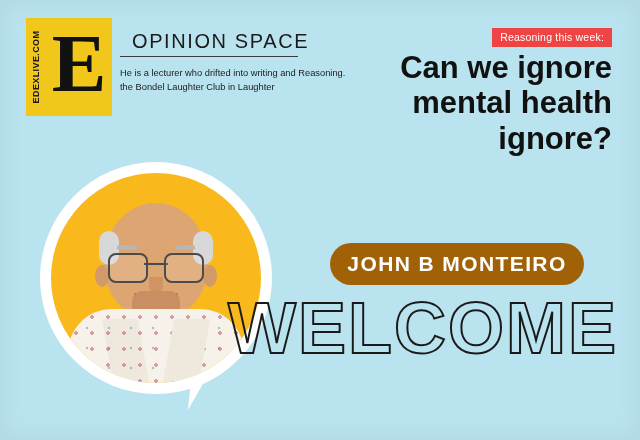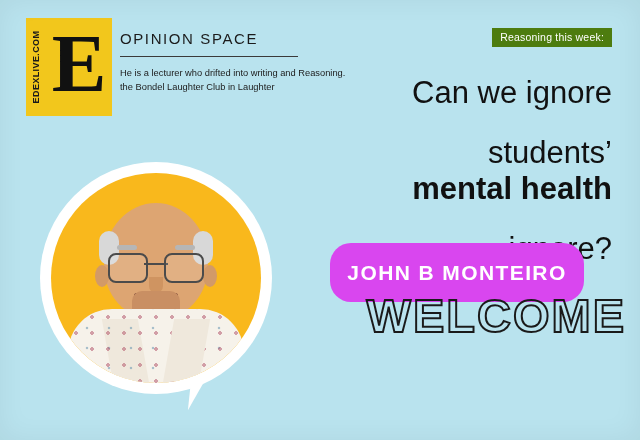--- a/index.html
+++ b/index.html
@@ -61,23 +61,23 @@
     line-height: 0.78;
     font-weight: bold;
     color: #111111;
     font-family: "Liberation Serif", serif;
     padding-bottom: 6px;
   }
 
   
   .opinion-title {
     position: absolute;
-    left: 120px;
+    left: 132px;
     top: 30px;
-    font-size: 15px;
+    font-size: 20px;
     letter-spacing: 1.6px;
     color: #1b1b1b;
     font-family: "Liberation Sans", sans-serif;
   }
   .opinion-rule {
     position: absolute;
     left: 120px;
     top: 56px;
     width: 178px;
     height: 1px;
@@ -93,41 +93,41 @@
     color: #1b1b1b;
     font-family: "Liberation Sans", sans-serif;
   }
   .opinion-bio div { white-space: nowrap; }
 
   
   .reason-label {
     position: absolute;
     right: 28px;
     top: 28px;
-    background: #4d7c0f;
+    background: #ef4444;
     color: #ffffff;
     font-size: 10.5px;
     padding: 3px 8px 4px 8px;
     letter-spacing: 0.2px;
     font-family: "Liberation Sans", sans-serif;
   }
 
   
   .question {
     position: absolute;
     right: 28px;
     top: 50px;
     width: 320px;
     text-align: right;
     color: #111111;
     font-family: "Liberation Sans", sans-serif;
     font-size: 31px;
     line-height: 1.14;
   }
-  .question .l1, .question .l2, .question .l4 { font-weight: normal; margin-top: 25px; }
+  .question .l1, .question .l2, .question .l4 { font-weight: bold; }
   .question .l3 { font-weight: bold; }
   .question div { white-space: nowrap; }
 
   
   .portrait-wrap {
     position: absolute;
     left: 40px;
     top: 162px;
     width: 240px;
     height: 248px;
@@ -300,42 +300,42 @@
   }
   .man-ear-l { left: 44px; }
   .man-ear-r { right: 44px; }
 
   
   .nameplate {
     position: absolute;
     left: 330px;
     top: 243px;
     width: 254px;
-    height: 59px;
-    background: #d946ef;
+    height: 42px;
+    background: #a16207;
     border-radius: 21px;
     display: flex;
     align-items: center;
     justify-content: center;
   }
   .nameplate span {
     color: #ffffff;
     font-size: 21px;
     font-weight: bold;
     letter-spacing: 1.4px;
     font-family: "Liberation Sans", sans-serif;
     white-space: nowrap;
   }
 
   
   .welcome {
     position: absolute;
-    right: 14px;
+    right: 22px;
     top: 292px;
-    font-size: 47px;
+    font-size: 72px;
     line-height: 1;
     letter-spacing: 2px;
     font-weight: bold;
     font-family: "Liberation Sans", sans-serif;
     color: transparent;
     -webkit-text-stroke: 2px #1a1a1a;
     text-align: left;
     white-space: nowrap;
   }
   .toreason {
@@ -369,21 +369,20 @@
 
   <div class="opinion-bio">
     <div>He is a lecturer who drifted into writing and Reasoning.</div>
     <div>the Bondel Laughter Club in Laughter</div>
   </div>
 
   <div class="reason-label">Reasoning this week:</div>
 
   <div class="question">
     <div class="l1">Can we ignore</div>
-    <div class="l2">students’</div>
     <div class="l3">mental health</div>
     <div class="l4">ignore?</div>
   </div>
 
   <div class="portrait-wrap">
     <div class="speech-tail"></div>
     <div class="portrait-outer">
       <div class="portrait-inner">
         <div class="man-head"></div>
         <div class="man-hair-l"></div>

